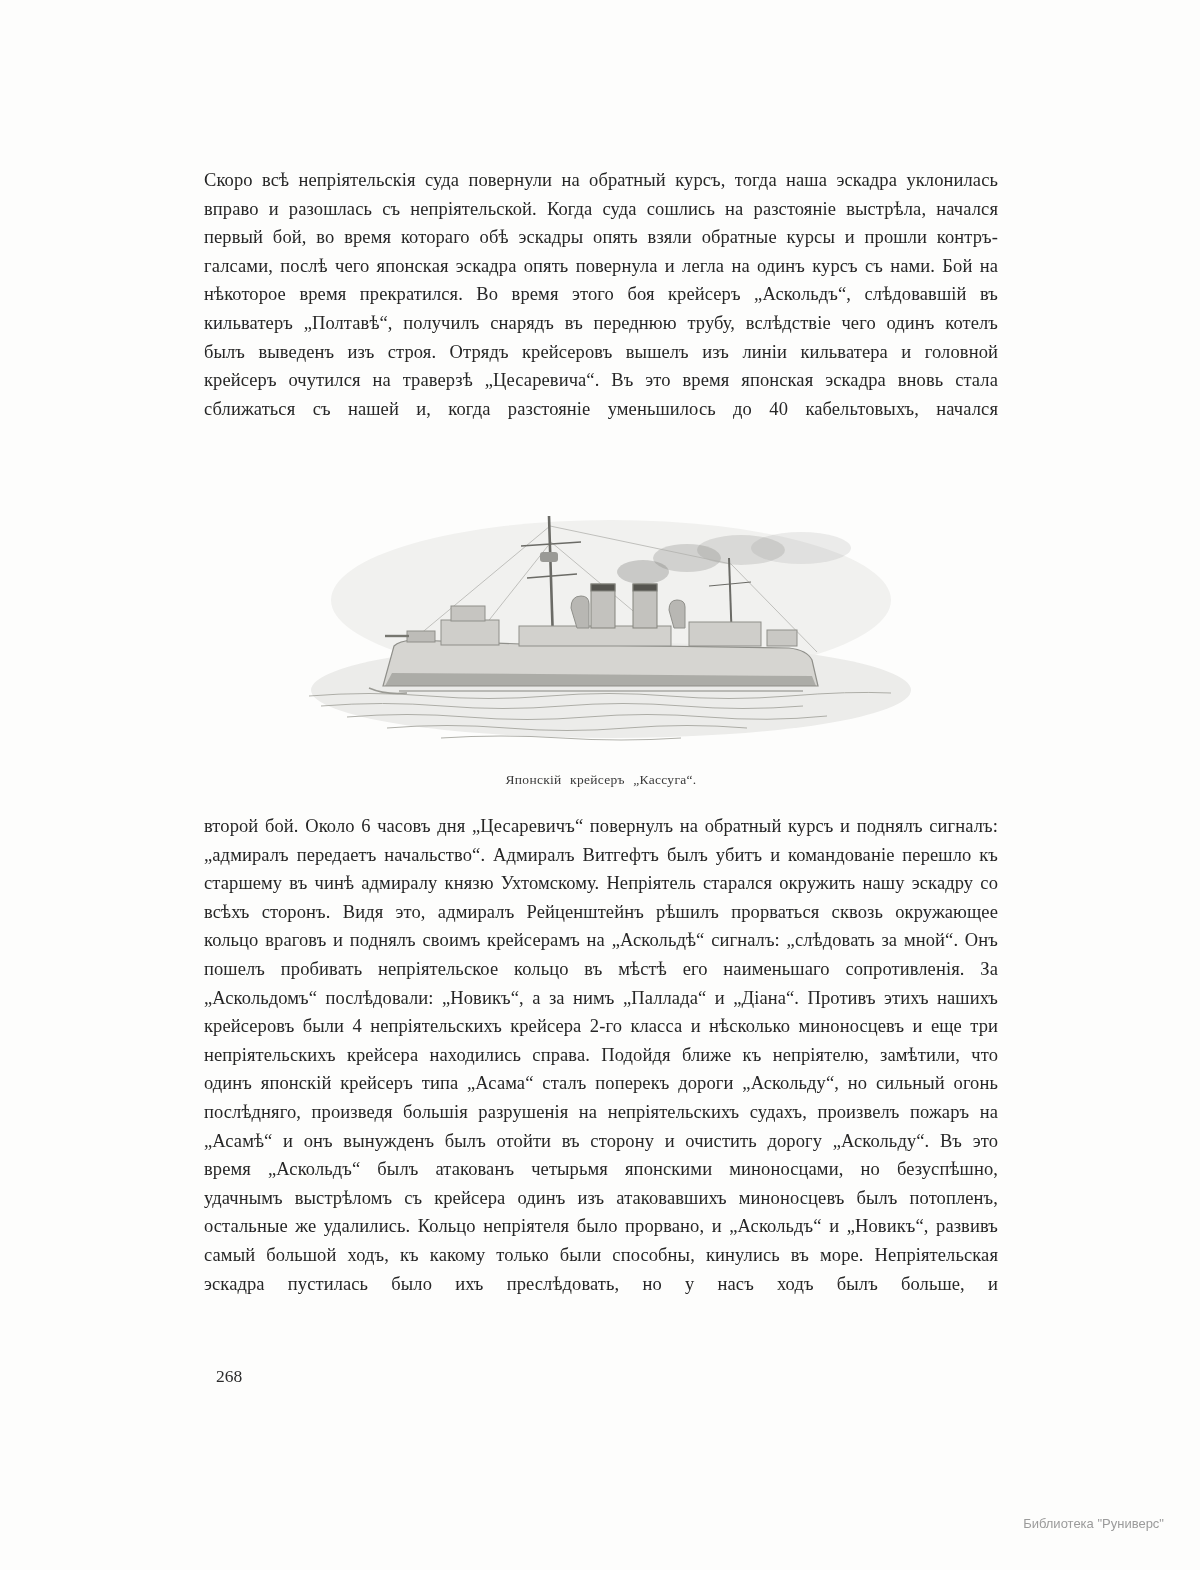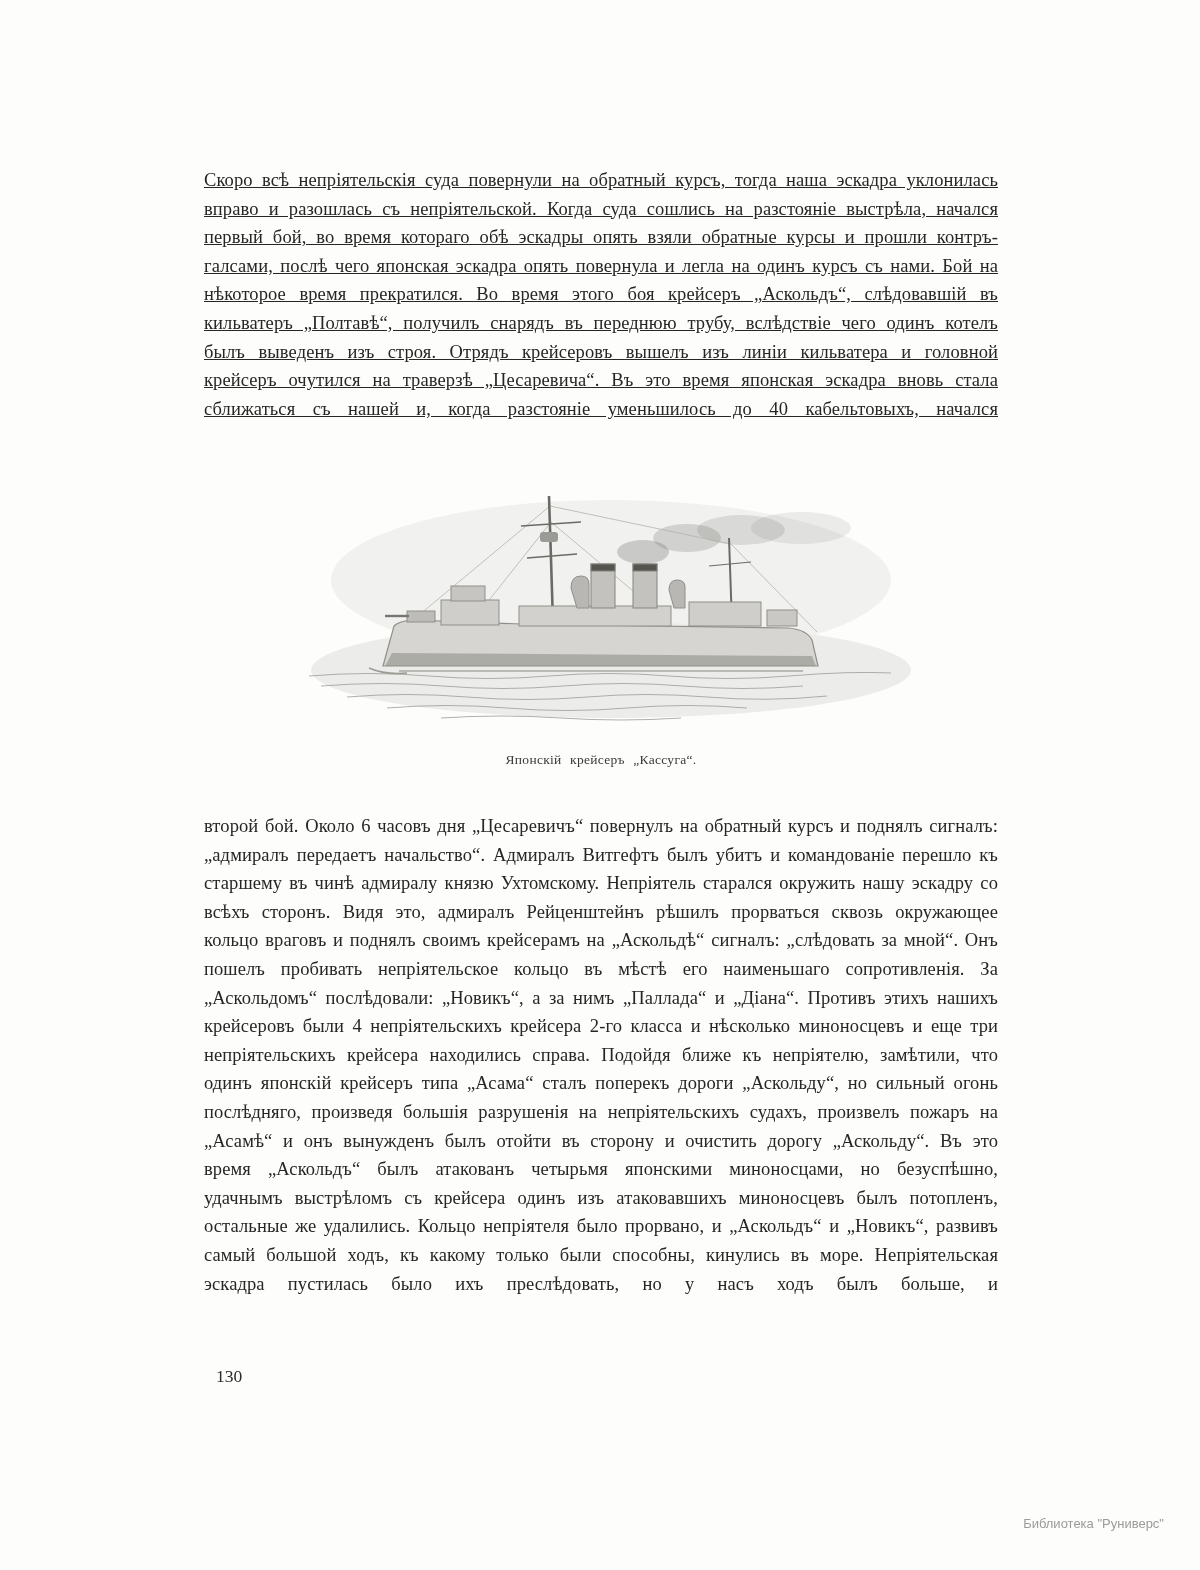--- a/index.html
+++ b/index.html
@@ -17,26 +17,26 @@
     left: 204px;
     width: 794px;
     margin: 0;
     font-size: 18.5px;
     line-height: 28.6px;
     text-align: justify;
     text-align-last: justify;
     word-spacing: 0.10em;
     letter-spacing: 0.1px;
   }
-  .para-top { top: 166px; text-decoration: underline; }
+  .para-top { top: 166px; }
   .para-bottom { top: 812px; font-family: Liberation Serif, serif; }
   .figure {
     position: absolute;
     left: 204px;
-    top: 480px;
+    top: 500px;
     width: 794px;
     margin: 0;
     text-align: center;
   }
   .figure svg { display: inline-block; }
   .figure figcaption {
     margin-top: 6px;
     font-size: 13.5px;
     color: #3a3a3a;
     word-spacing: 0.35em;
@@ -126,17 +126,17 @@
         <path d="M150,238 Q210,234 270,238 T390,238"></path>
       </g>
       <path d="M108,191 L512,191" stroke="#7d7d77" stroke-width="2.2" opacity="0.45"></path>
       <path d="M78,188 q16,7 38,5" stroke="#9a9a94" stroke-width="1.4" fill="none"></path>
     </svg>
     <figcaption>Японскій крейсеръ „Кассуга“.</figcaption>
   </figure>
 
   <p class="para para-bottom">второй бой. Около 6 часовъ дня „Цесаревичъ“ повернулъ на обратный курсъ и поднялъ сигналъ: „адмиралъ передаетъ начальство“. Адмиралъ Витгефтъ былъ убитъ и командованіе перешло къ старшему въ чинѣ адмиралу князю Ухтомскому. Непріятель старался окружить нашу эскадру со всѣхъ сторонъ. Видя это, адмиралъ Рейценштейнъ рѣшилъ прорваться сквозь окружающее кольцо враговъ и поднялъ своимъ крейсерамъ на „Аскольдѣ“ сигналъ: „слѣдовать за мной“. Онъ пошелъ пробивать непріятельское кольцо въ мѣстѣ его наименьшаго сопротивленія. За „Аскольдомъ“ послѣдовали: „Новикъ“, а за нимъ „Паллада“ и „Діана“. Противъ этихъ нашихъ крейсеровъ были 4 непріятельскихъ крейсера 2-го класса и нѣсколько миноносцевъ и еще три непріятельскихъ крейсера находились справа. Подойдя ближе къ непріятелю, замѣтили, что одинъ японскій крейсеръ типа „Асама“ сталъ поперекъ дороги „Аскольду“, но сильный огонь послѣдняго, произведя большія разрушенія на непріятельскихъ судахъ, произвелъ пожаръ на „Асамѣ“ и онъ вынужденъ былъ отойти въ сторону и очистить дорогу „Аскольду“. Въ это время „Аскольдъ“ былъ атакованъ четырьмя японскими миноносцами, но безуспѣшно, удачнымъ выстрѣломъ съ крейсера одинъ изъ атаковавшихъ миноносцевъ былъ потопленъ, остальные же удалились. Кольцо непріятеля было прорвано, и „Аскольдъ“ и „Новикъ“, развивъ самый большой ходъ, къ какому только были способны, кинулись въ море. Непріятельская эскадра пустилась было ихъ преслѣдовать, но у насъ ходъ былъ больше, и</p>
 
-  <div class="page-number">130</div>
+  <div class="page-number">268</div>
 
   <div class="watermark">Библиотека "Руниверс"</div>
 
 </div>
 
 </body></html>

